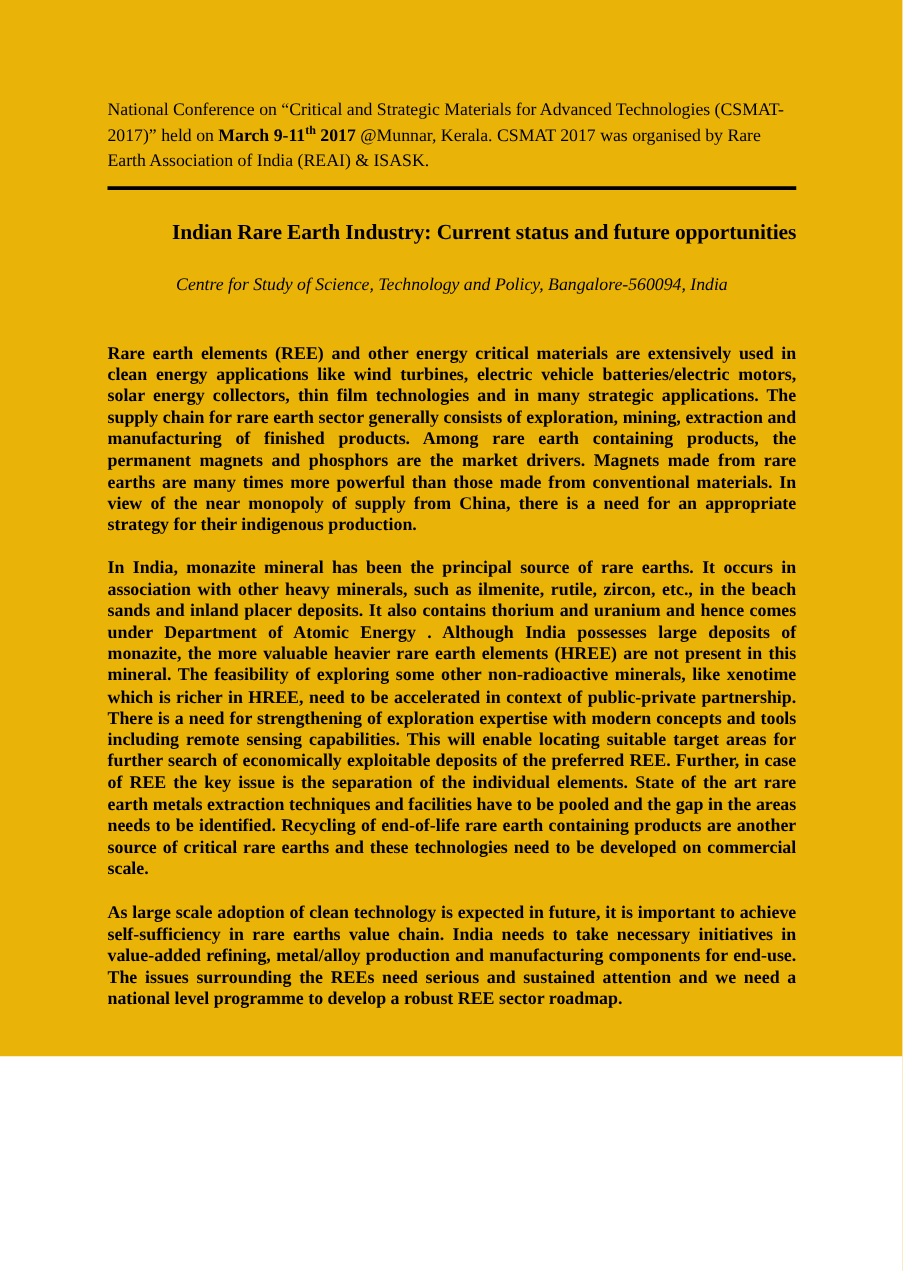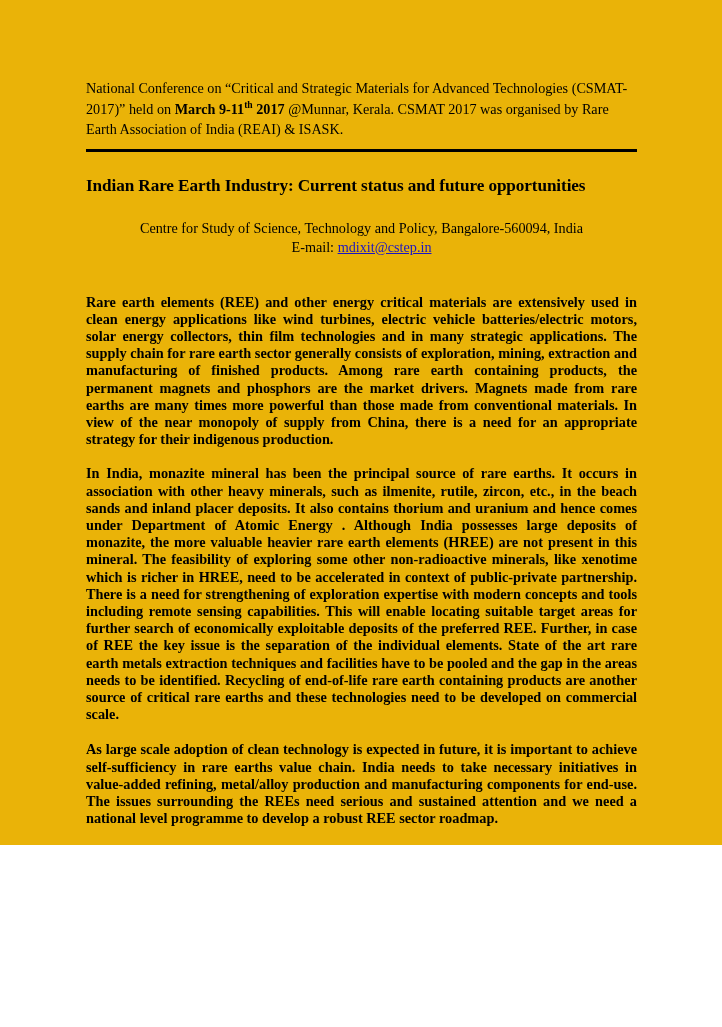--- a/index.html
+++ b/index.html
@@ -52,39 +52,40 @@
     background: #000000;
     border: 0;
   }
 
   
   .doc-title {
     margin: 0;
     padding-top: 16px;
     font-size: 17.2px;
     font-weight: bold;
-    text-align: left;
+    text-align: right;
     letter-spacing: -0.1px;
     white-space: nowrap;
   }
 
   
   .authors {
     margin: 0;
     padding-top: 24px;
     font-size: 14.6px;
     font-weight: bold;
     text-align: center;
   }
 
   
   .affiliation {
     margin: 0;
     padding-top: 24px;
     font-size: 14.2px;
+    font-style: italic;
     text-align: center;
   }
   .email-line {
     margin: 0;
     padding-top: 2px;
     font-size: 14.2px;
     text-align: center;
   }
   .email-link {
     color: #1a15c4;
@@ -115,21 +116,20 @@
 
     <p class="conf-header"><span>National Conference on “Critical and Strategic Materials for Advanced Technologies (CSMAT-2017)” held on </span><span class="bold">March 9-11</span><sup>th</sup><span class="bold"> 2017</span><span> @Munnar, Kerala. CSMAT 2017 was organised by Rare Earth Association of India (REAI) &amp; ISASK.</span></p>
 
     <hr class="rule">
 
     <h1 class="doc-title">Indian Rare Earth Industry:  Current status and future opportunities</h1>
 
 
     <p class="affiliation">Centre for Study of Science, Technology and Policy, Bangalore-560094, India</p>
 
-    <p class="email-line"><span>E-mail: </span><a class="email-link" href="#" style="color: rgb(26, 21, 196);">mdixit@cstep.in</a></p>
 
     <div class="body-block">
       <p class="para">Rare earth elements  (REE) and other energy critical materials are extensively used in clean energy applications like wind turbines, electric vehicle batteries/electric motors, solar energy collectors, thin film technologies and in many strategic  applications.  The supply chain for rare earth sector generally consists of exploration, mining, extraction and manufacturing of finished products. Among rare earth containing products, the permanent magnets and phosphors are the market drivers. Magnets made from rare earths are many times more powerful than those made from conventional materials.  In view of the near monopoly of supply from China, there is a need for an appropriate strategy for their indigenous production.</p>
       <p class="para gap-lg">In India, monazite mineral has been the principal source of rare earths. It occurs in association with other heavy minerals, such as ilmenite, rutile, zircon, etc., in the beach sands and inland placer deposits. It also contains thorium and uranium and hence comes under Department of Atomic Energy . Although India possesses large deposits of monazite, the more valuable heavier rare earth elements  (HREE) are not present in this mineral. The feasibility of exploring some other non-radioactive minerals, like xenotime which is richer in HREE, need  to be accelerated in context of public-private partnership. There is a need for strengthening of exploration expertise with modern concepts and tools including remote sensing capabilities.  This will enable locating suitable target areas for further search of economically exploitable deposits of the preferred REE. Further, in case of REE the key issue is the separation of the individual elements. State of the art rare earth metals extraction techniques and facilities have to be pooled and the gap in the areas needs to be identified.  Recycling of end-of-life rare earth containing products are another source of  critical rare earths and these technologies  need to be developed on commercial scale.</p>
       <p class="para">As large scale adoption of clean technology is expected in future, it is important to achieve self-sufficiency in rare earths value chain.  India needs to take necessary initiatives in value-added refining, metal/alloy production and manufacturing components for end-use. The issues surrounding the REEs need serious and sustained attention and we need a national level programme to develop a robust REE sector roadmap.</p>
     </div>
 
   </div>
 </div>
 

